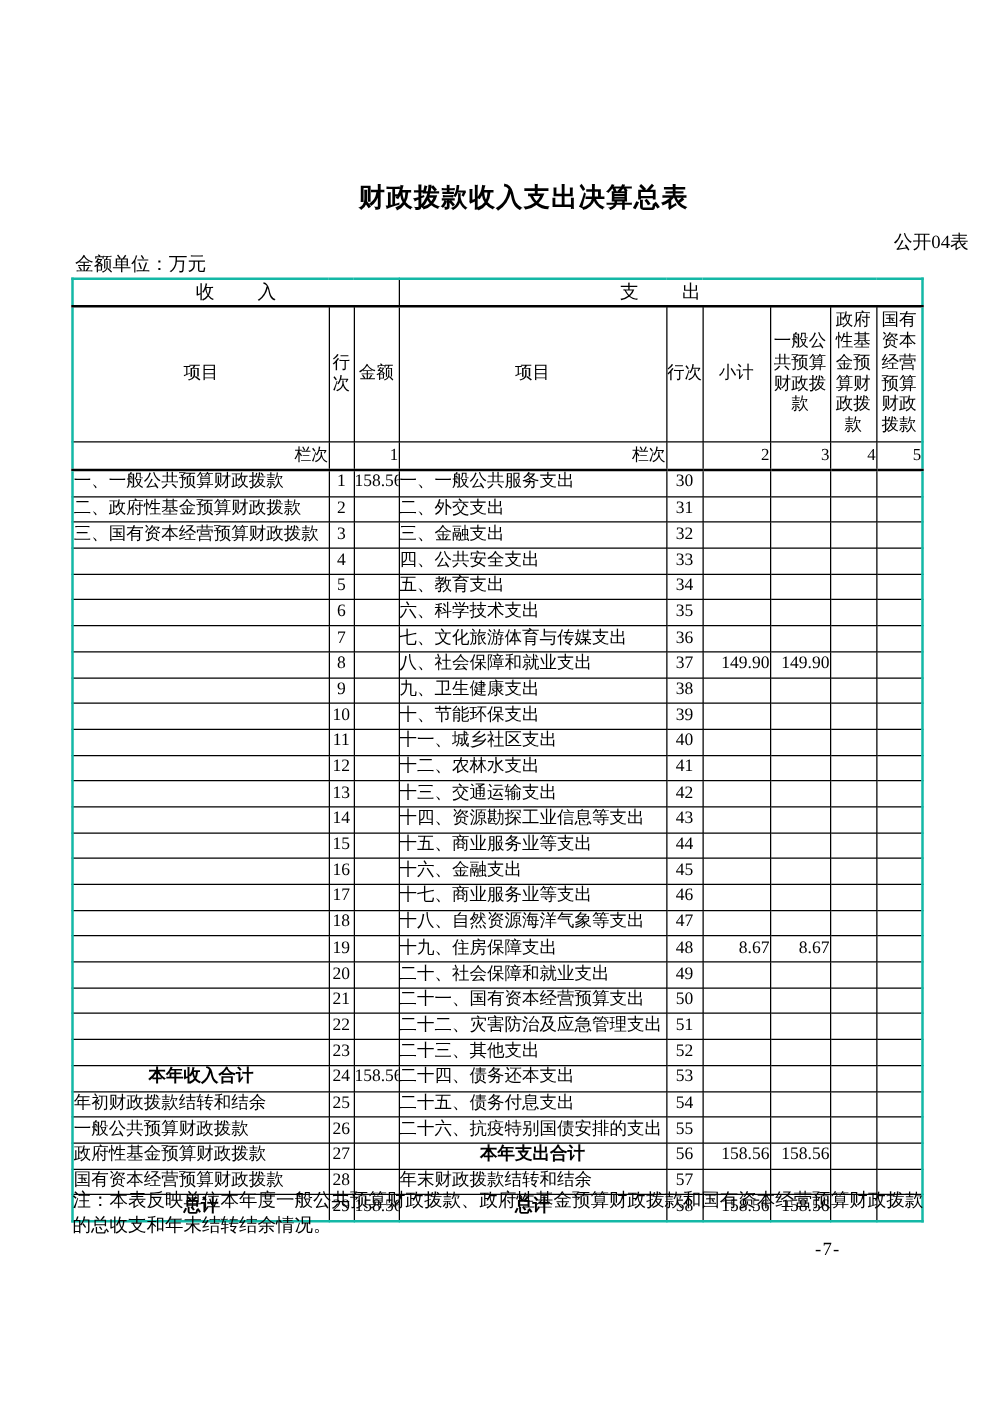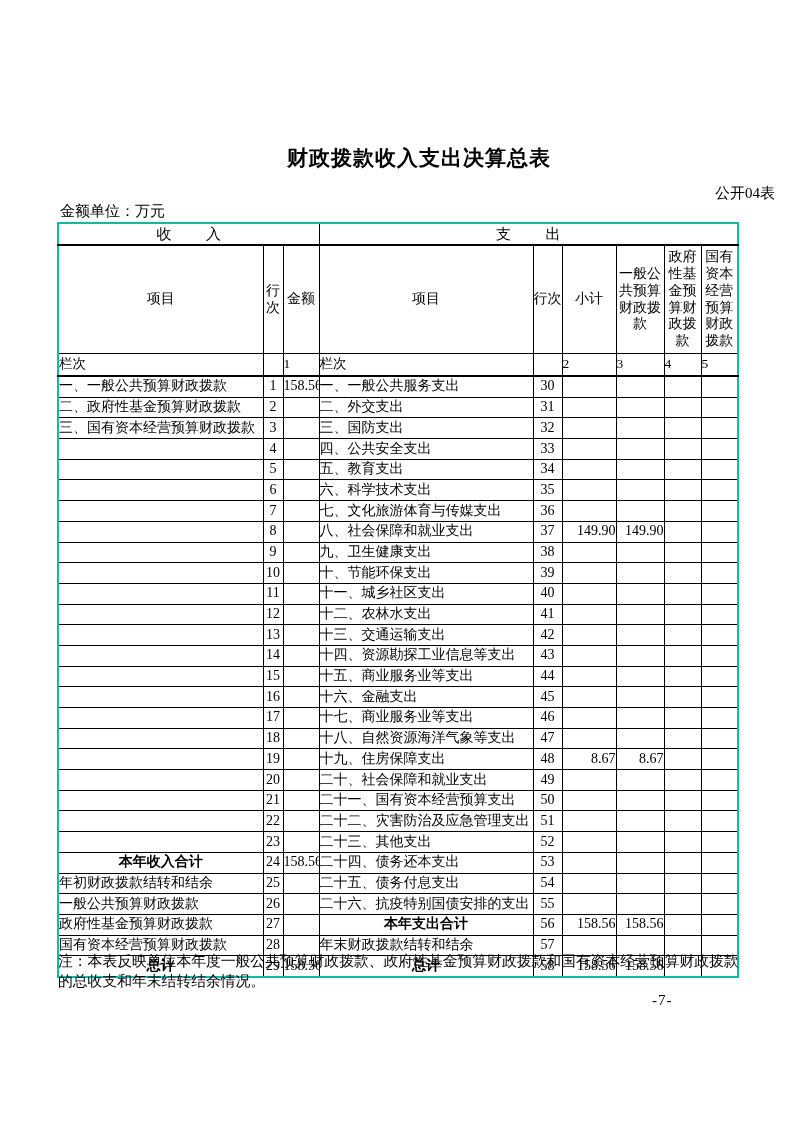--- a/index.html
+++ b/index.html
@@ -32,21 +32,21 @@
   }
   .decal td{
     border:1px solid #000;padding:0;overflow:hidden;
     vertical-align:middle;font-size:14px;line-height:1.2;
     white-space:nowrap;
   }
   .r-banner td{height:20px;text-align:center;font-size:15px;border-bottom-width:2px;}
   .wide{letter-spacing:2.3em;padding-left:2.3em;}
   .r-head td{height:107px;}
   .hd{white-space:normal !important;text-align:center;line-height:1.25;}
-  .r-cols td{height:21px;text-align:left;border-bottom-width:2px;font-size:13.5px;}
+  .r-cols td{height:21px;text-align:right;border-bottom-width:2px;font-size:13.5px;}
   .decal tbody td{height:19.7px;}
   .c-item{text-align:left;padding-left:1px;font-size:13.5px;}
   .c-num{text-align:center;font-size:13.5px;}
   .c-amt{text-align:right;padding-right:2px;font-size:13px;}
   .indent{padding-left:15px;}
   .total{text-align:center !important;font-weight:bold;padding-left:0 !important;margin-left:18px;}
 
   .note{
     position:absolute;top:951px;left:58px;width:681px;
     font-size:14.8px;line-height:20px;
@@ -128,21 +128,21 @@
           <td class="c-num">31</td>
           <td class="c-amt"></td>
           <td class="c-amt"></td>
           <td class="c-amt"></td>
           <td class="c-amt"></td>
         </tr>
         <tr>
           <td class="c-item">三、国有资本经营预算财政拨款</td>
           <td class="c-num">3</td>
           <td class="c-amt"></td>
-          <td class="c-item">三、国防支出</td>
+          <td class="c-item">三、金融支出</td>
           <td class="c-num">32</td>
           <td class="c-amt"></td>
           <td class="c-amt"></td>
           <td class="c-amt"></td>
           <td class="c-amt"></td>
         </tr>
         <tr>
           <td class="c-item"></td>
           <td class="c-num">4</td>
           <td class="c-amt"></td>

